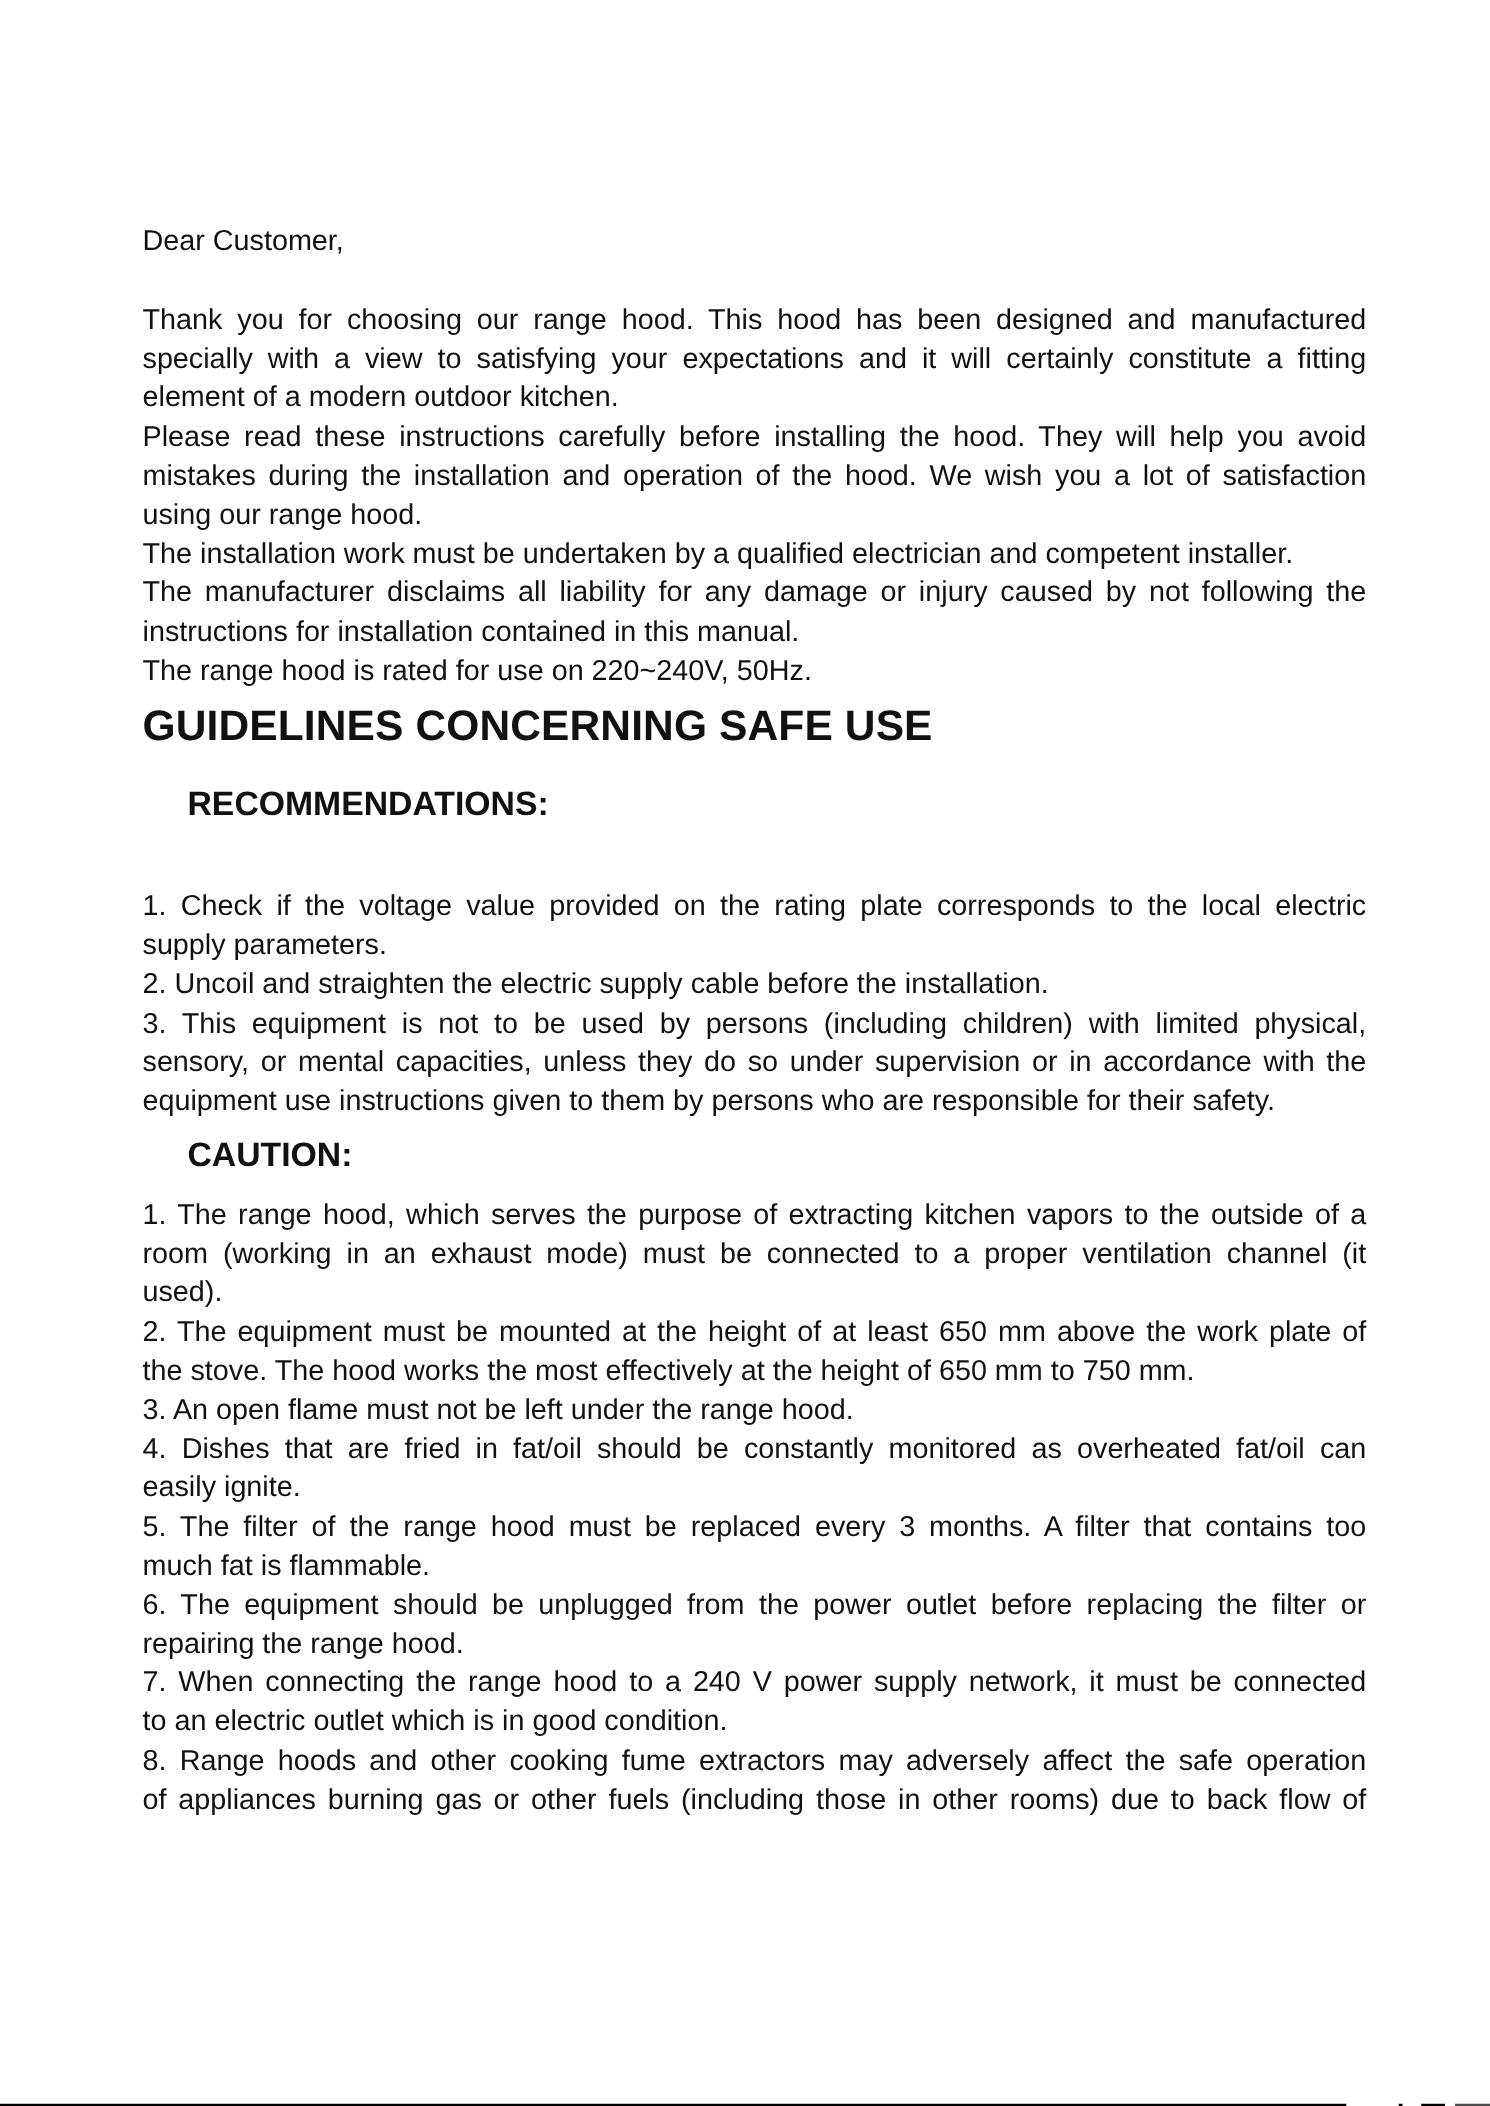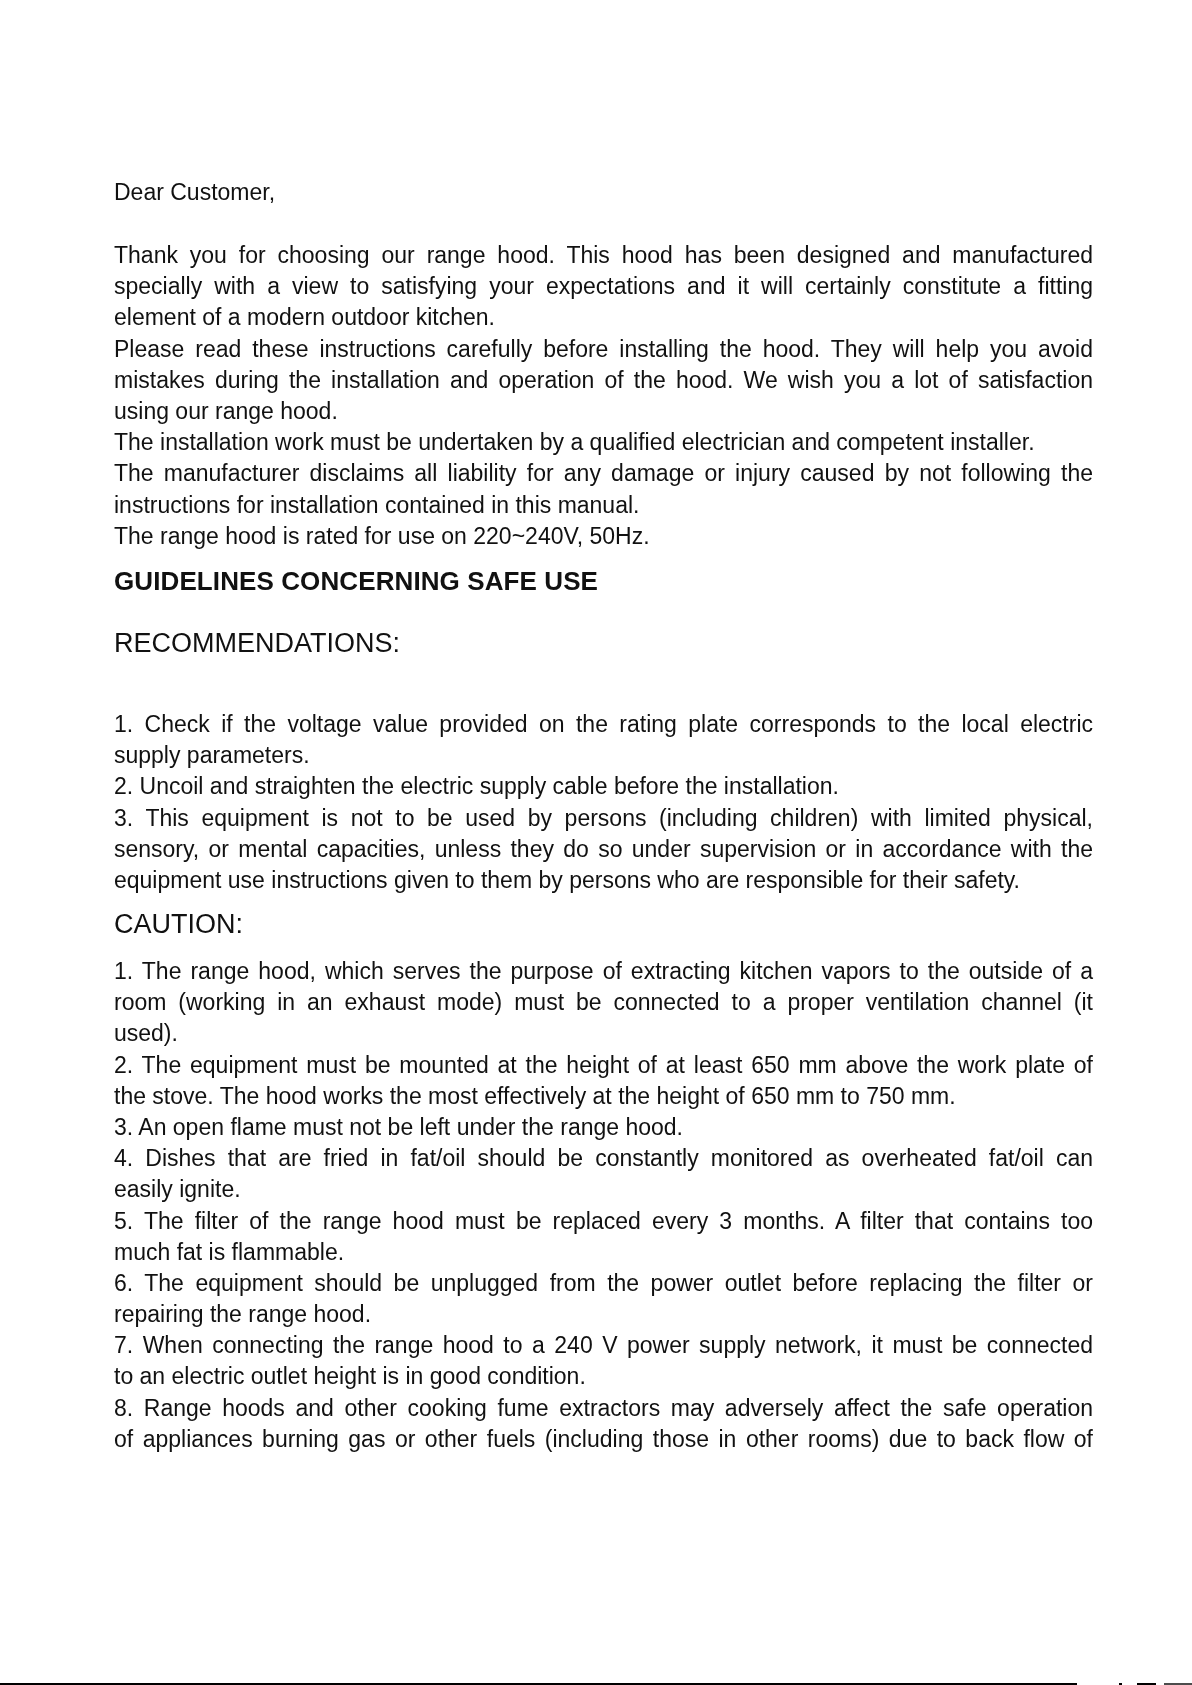--- a/index.html
+++ b/index.html
@@ -1,22 +1,22 @@
 <!DOCTYPE html>
 <html><head>
 <meta charset="utf-8">
 <style>
   html, body { margin: 0; padding: 0; background: #ffffff; }
   body { width: 1192px; height: 1685px; position: relative; overflow: hidden;
          font-family: "Liberation Sans", sans-serif; color: #111111; }
   .blk { position: absolute; left: 114px; width: 979px; }
   .line { font-size: 23px; line-height: 31.2px; height: 31.2px; white-space: nowrap; overflow: visible; }
   .just { text-align: justify; text-align-last: justify; white-space: normal; }
-  .h1 { font-weight: bold; font-size: 26px; line-height: 34px; letter-spacing: 0.1px; }
-  .h2 { font-weight: normal; font-size: 27px; line-height: 32px; }
+  .h1 { font-weight: bold; font-size: 34px; line-height: 34px; letter-spacing: 0.1px; }
+  .h2 { font-weight: bold; font-size: 27px; line-height: 32px; margin-left: 36px; }
   .rule { position: absolute; height: 2px; background: #000; top: 1683px; }
 </style>
 </head>
 <body>
 
 <div class="blk line" style="top:177px;">Dear Customer,</div>
 
 <div class="blk" style="top:240px;" id="intro">
     <div class="line just">Thank you for choosing our range hood. This hood has been designed and manufactured</div>
     <div class="line just">specially with a view to satisfying your expectations and it will certainly constitute a fitting</div>
@@ -52,21 +52,21 @@
     <div class="line just">2. The equipment must be mounted at the height of at least 650 mm above the work plate of</div>
     <div class="line">the stove. The hood works the most effectively at the height of 650 mm to 750 mm.</div>
     <div class="line">3. An open flame must not be left under the range hood.</div>
     <div class="line just">4. Dishes that are fried in fat/oil should be constantly monitored as overheated fat/oil can</div>
     <div class="line">easily ignite.</div>
     <div class="line just">5. The filter of the range hood must be replaced every 3 months. A filter that contains too</div>
     <div class="line">much fat is flammable.</div>
     <div class="line just">6. The equipment should be unplugged from the power outlet before replacing the filter or</div>
     <div class="line">repairing the range hood.</div>
     <div class="line just">7. When connecting the range hood to a 240 V power supply network, it must be connected</div>
-    <div class="line">to an electric outlet height is in good condition.</div>
+    <div class="line">to an electric outlet which is in good condition.</div>
     <div class="line just">8. Range hoods and other cooking fume extractors may adversely affect the safe operation</div>
     <div class="line just">of appliances burning gas or other fuels (including those in other rooms) due to back flow of</div>
   </div>
 
 <div class="rule" style="left:0; width:1077px;"></div>
 <div class="rule" style="left:1119px; width:3px;"></div>
 <div class="rule" style="left:1137px; width:19px;"></div>
 <div class="rule" style="left:1164px; width:28px; opacity:0.7;"></div>
 
 </body></html>

